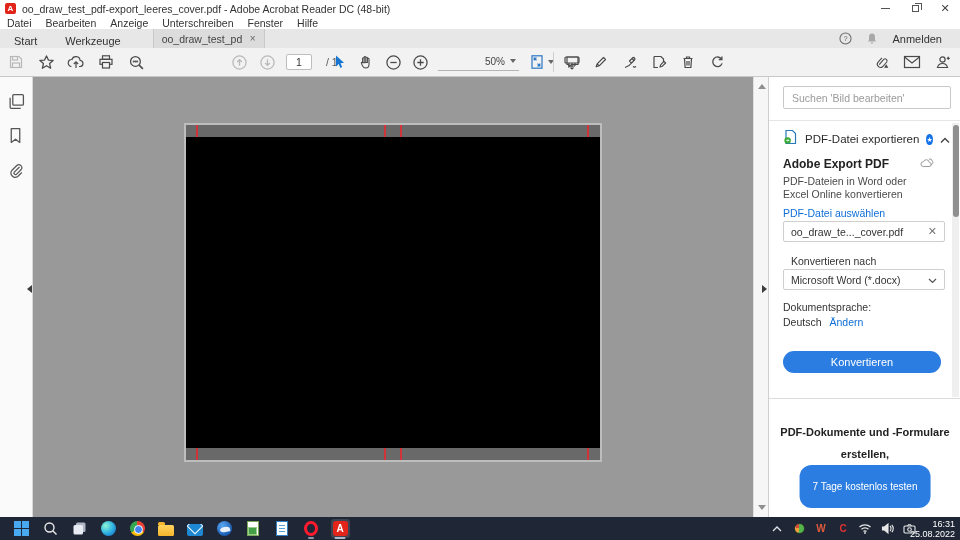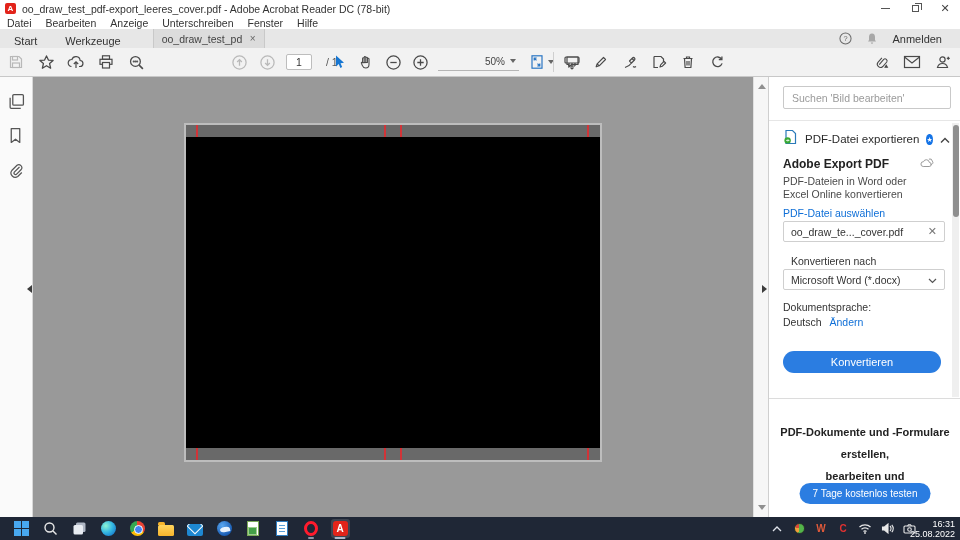--- a/index.html
+++ b/index.html
@@ -84,21 +84,21 @@
   .sel-chev { margin-left:auto; }
   .lang-label { position:absolute; left:14px; top:180px; font-size:10.5px; color:#333; }
   .lang-row { position:absolute; left:14px; top:195px; font-size:10.5px; color:#333; display:flex; gap:8px; }
   .lang-change { color:#0f6fd7; }
   .convert-btn { position:absolute; left:14px; top:230px; width:158px; height:22px; border-radius:11px; background:#2b7de1; color:#fff; font-size:11px; display:flex; align-items:center; justify-content:center; }
   .panel-sb { position:absolute; right:2px; top:2px; width:7px; height:274px; background:#efefef; }
   .panel-sb .thumb { position:absolute; left:0.5px; top:2px; width:6px; height:92px; background:#8f8f8f; border-radius:3px; }
 
   .promo { position:absolute; left:0; top:322px; width:192px; height:118px; background:#fff; }
   .promo-text { position:absolute; left:8px; right:8px; top:22px; text-align:center; font-size:11px; font-weight:bold; color:#222; line-height:22px; }
-  .trial-btn { position:absolute; left:50%; transform:translateX(-50%); top:84px; padding:5px 13px; border-radius:12px; background:#2b7de1; color:#fff; font-size:10px; white-space:nowrap; }
+  .trial-btn { position:absolute; left:50%; transform:translateX(-50%); top:66px; padding:16px 13px; border-radius:12px; background:#2b7de1; color:#fff; font-size:10px; white-space:nowrap; }
 
   
   .taskbar { position:absolute; left:0; top:517px; width:960px; height:23px; background:#1f2736; }
   .tk-left { position:absolute; left:12px; top:0; height:23px; display:flex; align-items:center; gap:11px; }
   .tk-ic { position:relative; width:18px; height:23px; display:flex; align-items:center; justify-content:center; }
   .indicator { position:absolute; bottom:1px; left:50%; transform:translateX(-50%); height:2px; border-radius:1px; background:#8b95a7; }
   .ind-sm { width:6px; } .ind-lg { width:11px; background:#aeb8c9; }
   .active-tile { background:rgba(255,255,255,0.14); border-radius:3px; padding:2px; display:flex; }
   .win-logo { display:grid; grid-template-columns:7px 7px; grid-template-rows:7px 7px; gap:1px; }
   .win-logo i { background:#48a8f0; }
@@ -125,21 +125,21 @@
   .green-dot { width:11px; height:11px; border-radius:50%; background:conic-gradient(#53b54a 0 55%, #f0a03a 55% 80%, #d9483b 80% 100%); border:1px solid #2c3a2c; }
   .tk-clock { position:absolute; right:5px; top:1.5px; text-align:right; color:#fff; font-size:9px; line-height:10px; }
 </style>
 </head>
 <body>
 
 <div id="root">
 
   <div class="titlebar">
     <div class="app-ico">A</div>
-    <span class="win-title">oo_draw_test_pdf-export_leeres_cover.pdf - Adobe Acrobat Reader DC (78-bit)</span>
+    <span class="win-title">oo_draw_test_pdf-export_leeres_cover.pdf - Adobe Acrobat Reader DC (48-bit)</span>
     <div class="win-controls">
       <div class="wc-btn wc-min">
           <span></span>
         </div>
       <div class="wc-btn wc-max">
           <span></span>
         </div>
       <div class="wc-btn wc-close">✕</div>
     </div>
   </div>

